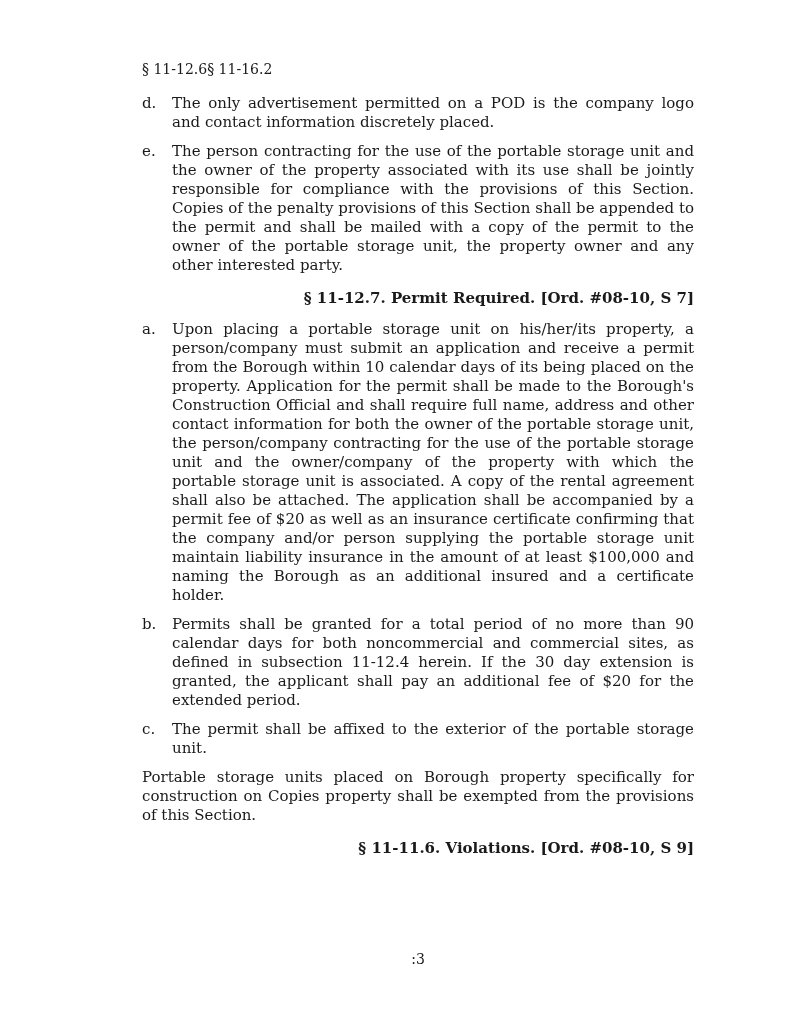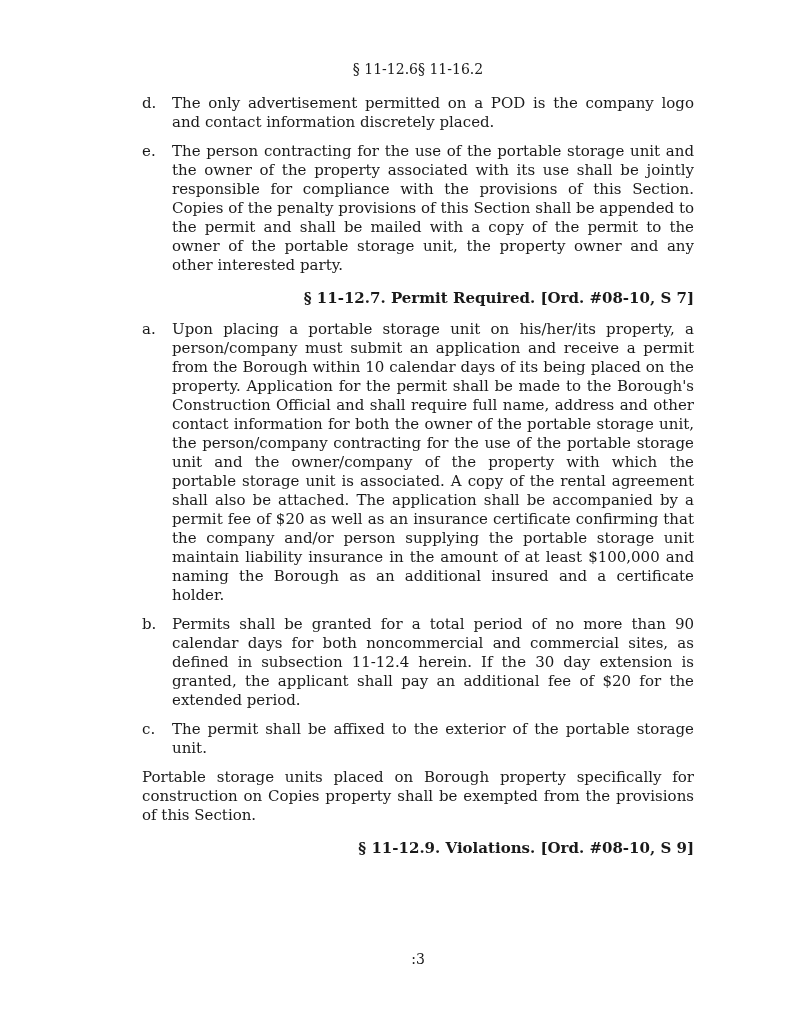--- a/index.html
+++ b/index.html
@@ -3,21 +3,21 @@
   <meta charset="utf-8">
   <style>
     html, body { margin: 0; padding: 0; background: #ffffff; }
     body {
       width: 800px; height: 1035px; position: relative; overflow: hidden;
       font-family: "DejaVu Serif", serif; color: #1a1a1a;
     }
     .page { position: absolute; left: 142px; top: 0; width: 552px; }
     .running-header {
       position: absolute; top: 60px; left: 0; width: 552px;
-      display: flex; justify-content: center;
+      display: flex; justify-content: flex-start;
       font-size: 14px; line-height: 18px;
     }
     .content { position: absolute; top: 94px; left: 0; width: 552px; }
     .item { display: flex; font-size: 15px; line-height: 19px; text-align: justify; margin-bottom: 10px; }
     .item .marker { width: 30px; flex: 0 0 30px; }
     .item .text { flex: 1; }
     .heading { font-weight: bold; font-size: 15px; line-height: 19px; margin: 14px 0 12px 0; text-align: right; }
     .para { font-size: 15px; line-height: 19px; text-align: justify; text-align-last: left; margin-bottom: 12px; }
     .text { text-align: justify; text-align-last: left; }
     .page-number {
@@ -54,17 +54,17 @@
       <span class="marker">b.</span>
       <span class="text">Permits shall be granted for a total period of no more than 90 calendar days for both noncommercial and commercial sites, as defined in subsection 11-12.4 herein. If the 30 day extension is granted, the applicant shall pay an additional fee of $20 for the extended period.</span>
     </div>
     <div class="item">
       <span class="marker">c.</span>
       <span class="text">The permit shall be affixed to the exterior of the portable storage unit.</span>
     </div>
 
     <div class="para">Portable storage units placed on Borough property specifically for construction on Copies property shall be exempted from the provisions of this Section.</div>
 
-    <div class="heading">§ 11-12.9.  Violations. [Ord. #08-10, S 9]</div>
+    <div class="heading">§ 11-11.6.  Violations. [Ord. #08-10, S 9]</div>
   </div>
 
   <div class="page-number">:3</div>
 </div>
 
 </body></html>

